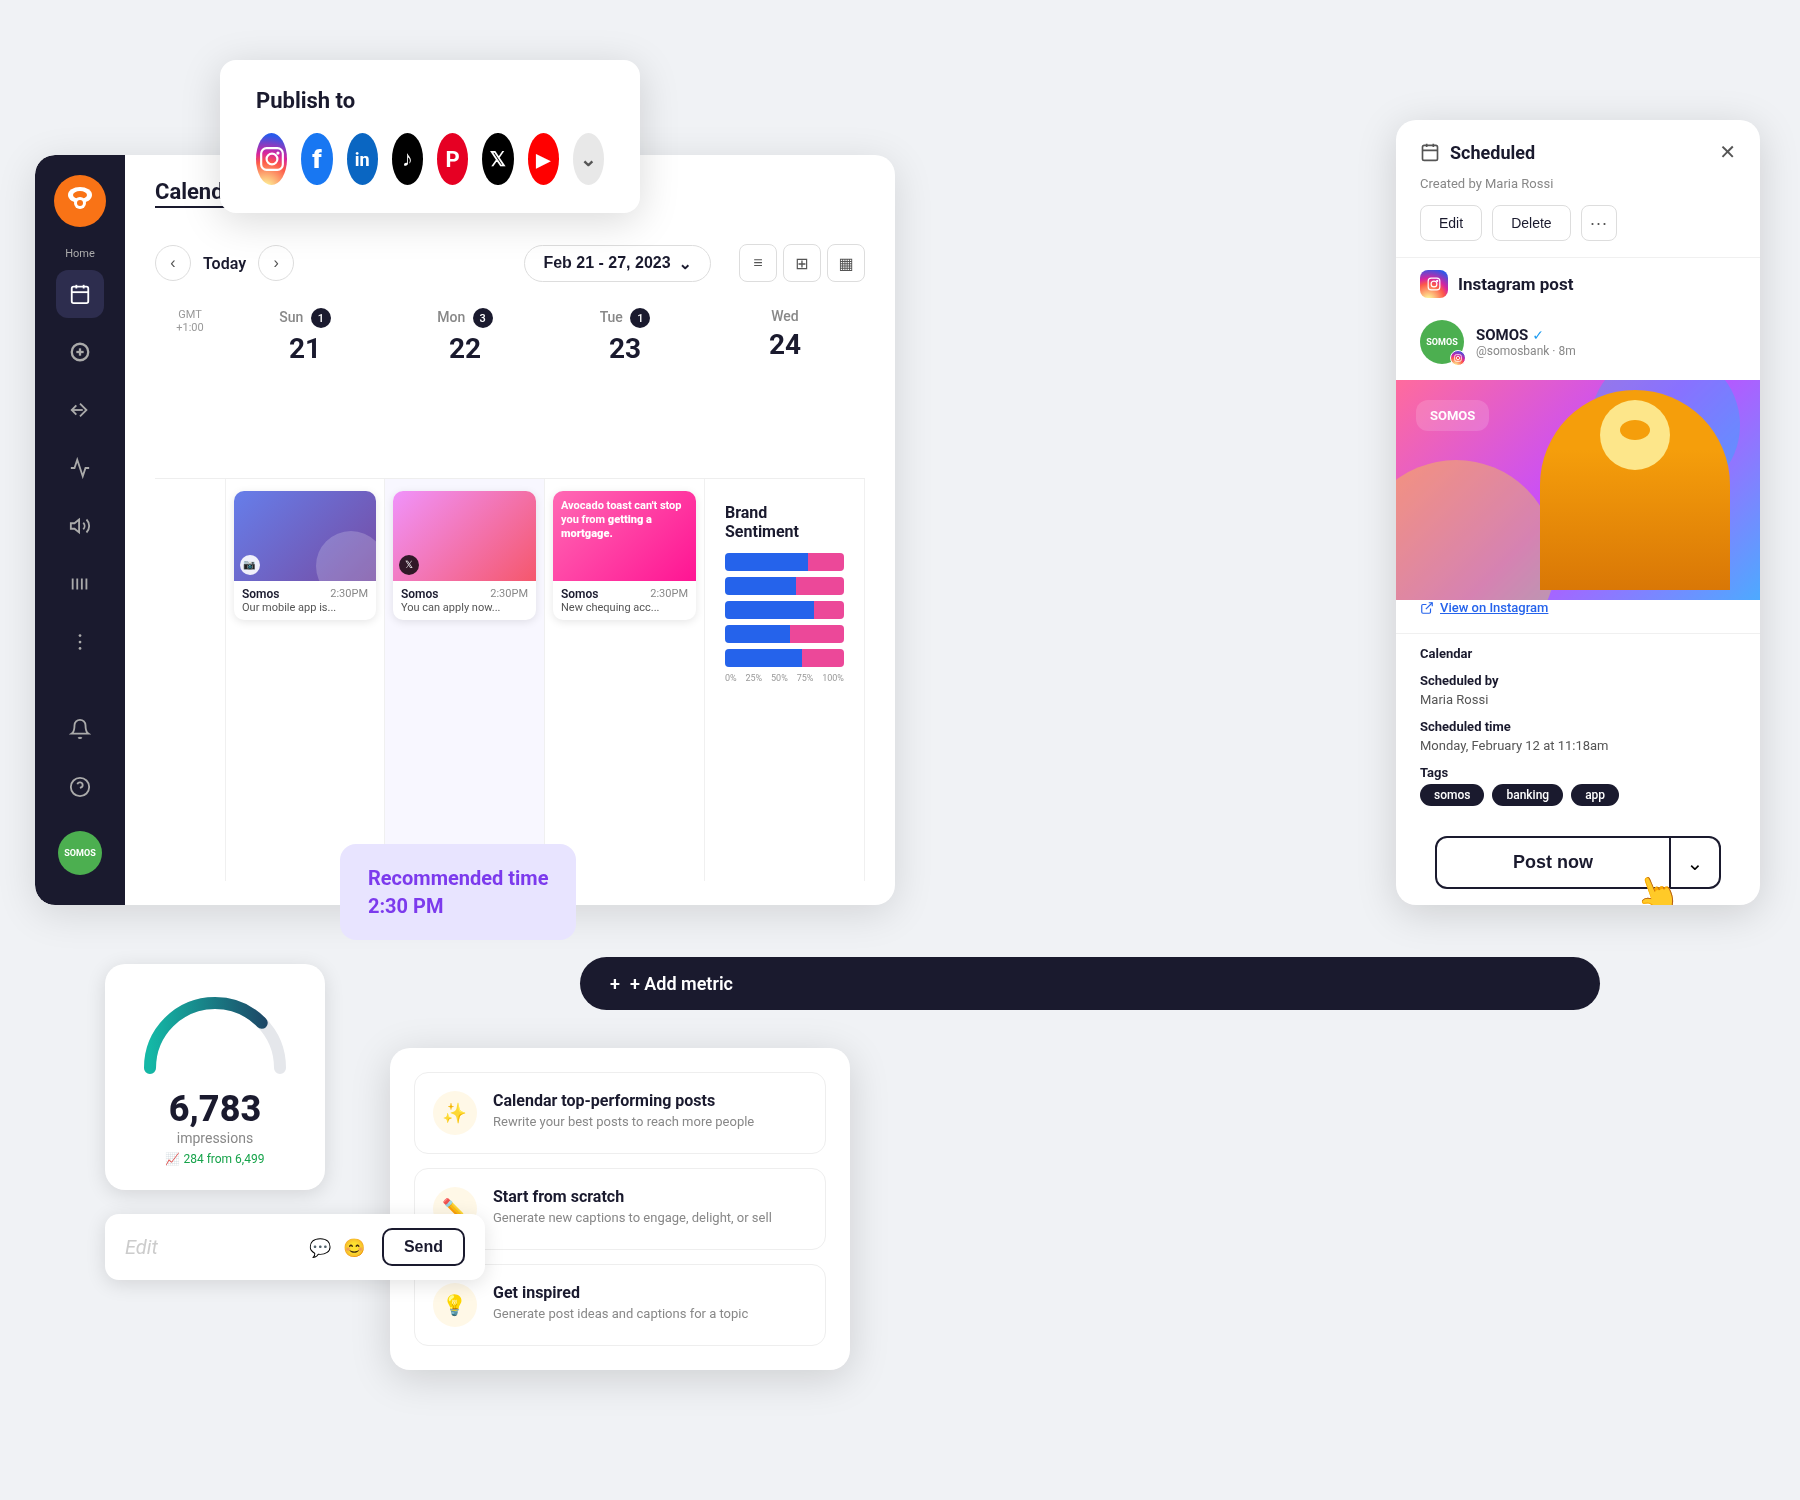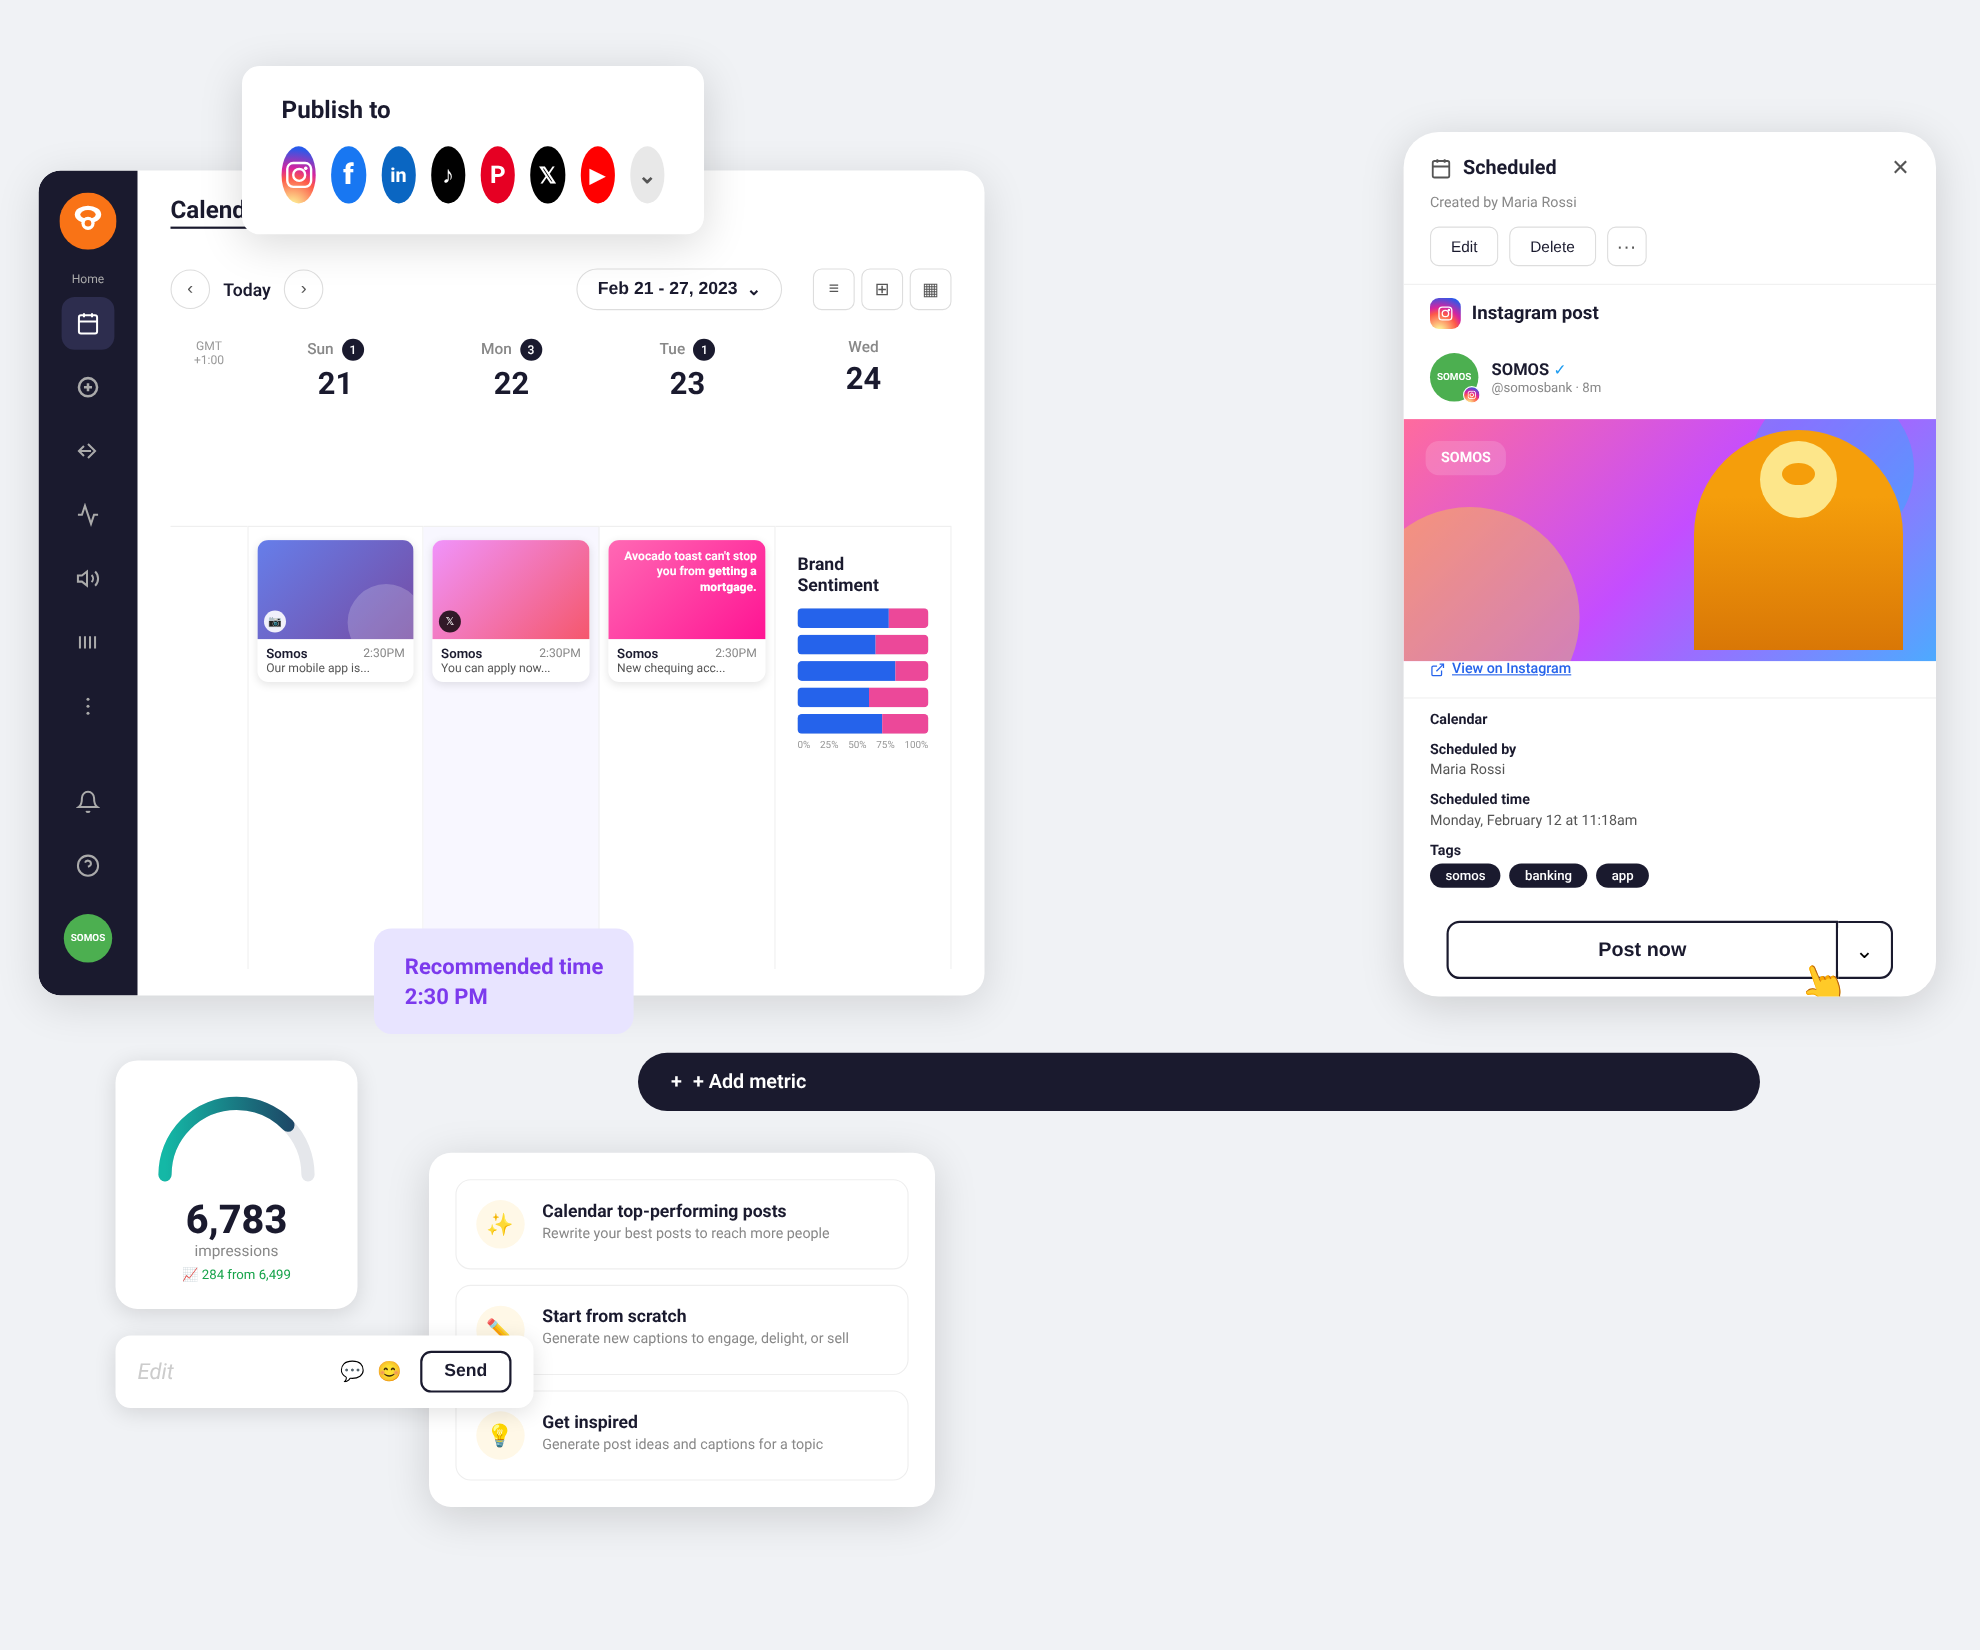--- a/index.html
+++ b/index.html
@@ -472,23 +472,23 @@
       font-size: 13px;
       color: #888;
     }
 
     
     .scheduled-panel {
       position: absolute;
       top: 120px;
       right: 40px;
       background: white;
-      border-radius: 32px;
+      border-radius: 20px;
       box-shadow: 0 8px 40px rgba(0,0,0,0.15);
-      width: 484px;
+      width: 364px;
       z-index: 30;
       overflow: hidden;
     }
     .sched-header {
       display: flex;
       align-items: center;
       justify-content: space-between;
       padding: 20px 24px 12px;
     }
     .sched-title {
@@ -901,21 +901,21 @@
               <span class="post-name">Somos</span>
               <span class="post-time">2:30PM</span>
             </div>
             <div class="post-text">You can apply now...</div>
           </div>
         </div>
       </div>
 
       <div class="cal-cell">
         <div class="post-card">
-          <div class="avocado-post" style="height:90px;background:linear-gradient(135deg,#ff69b4,#ff1493);font-size:11px;padding:8px;text-align:right;">
+          <div class="avocado-post" style="height:90px;background:linear-gradient(135deg,#ff69b4,#ff1493);font-size:11px;padding:8px;">
             Avocado toast can't stop you from <strong>getting a mortgage.</strong>
           </div>
           <div class="post-info">
             <div style="display:flex;justify-content:space-between;">
               <span class="post-name">Somos</span>
               <span class="post-time">2:30PM</span>
             </div>
             <div class="post-text">New chequing acc...</div>
           </div>
         </div>

